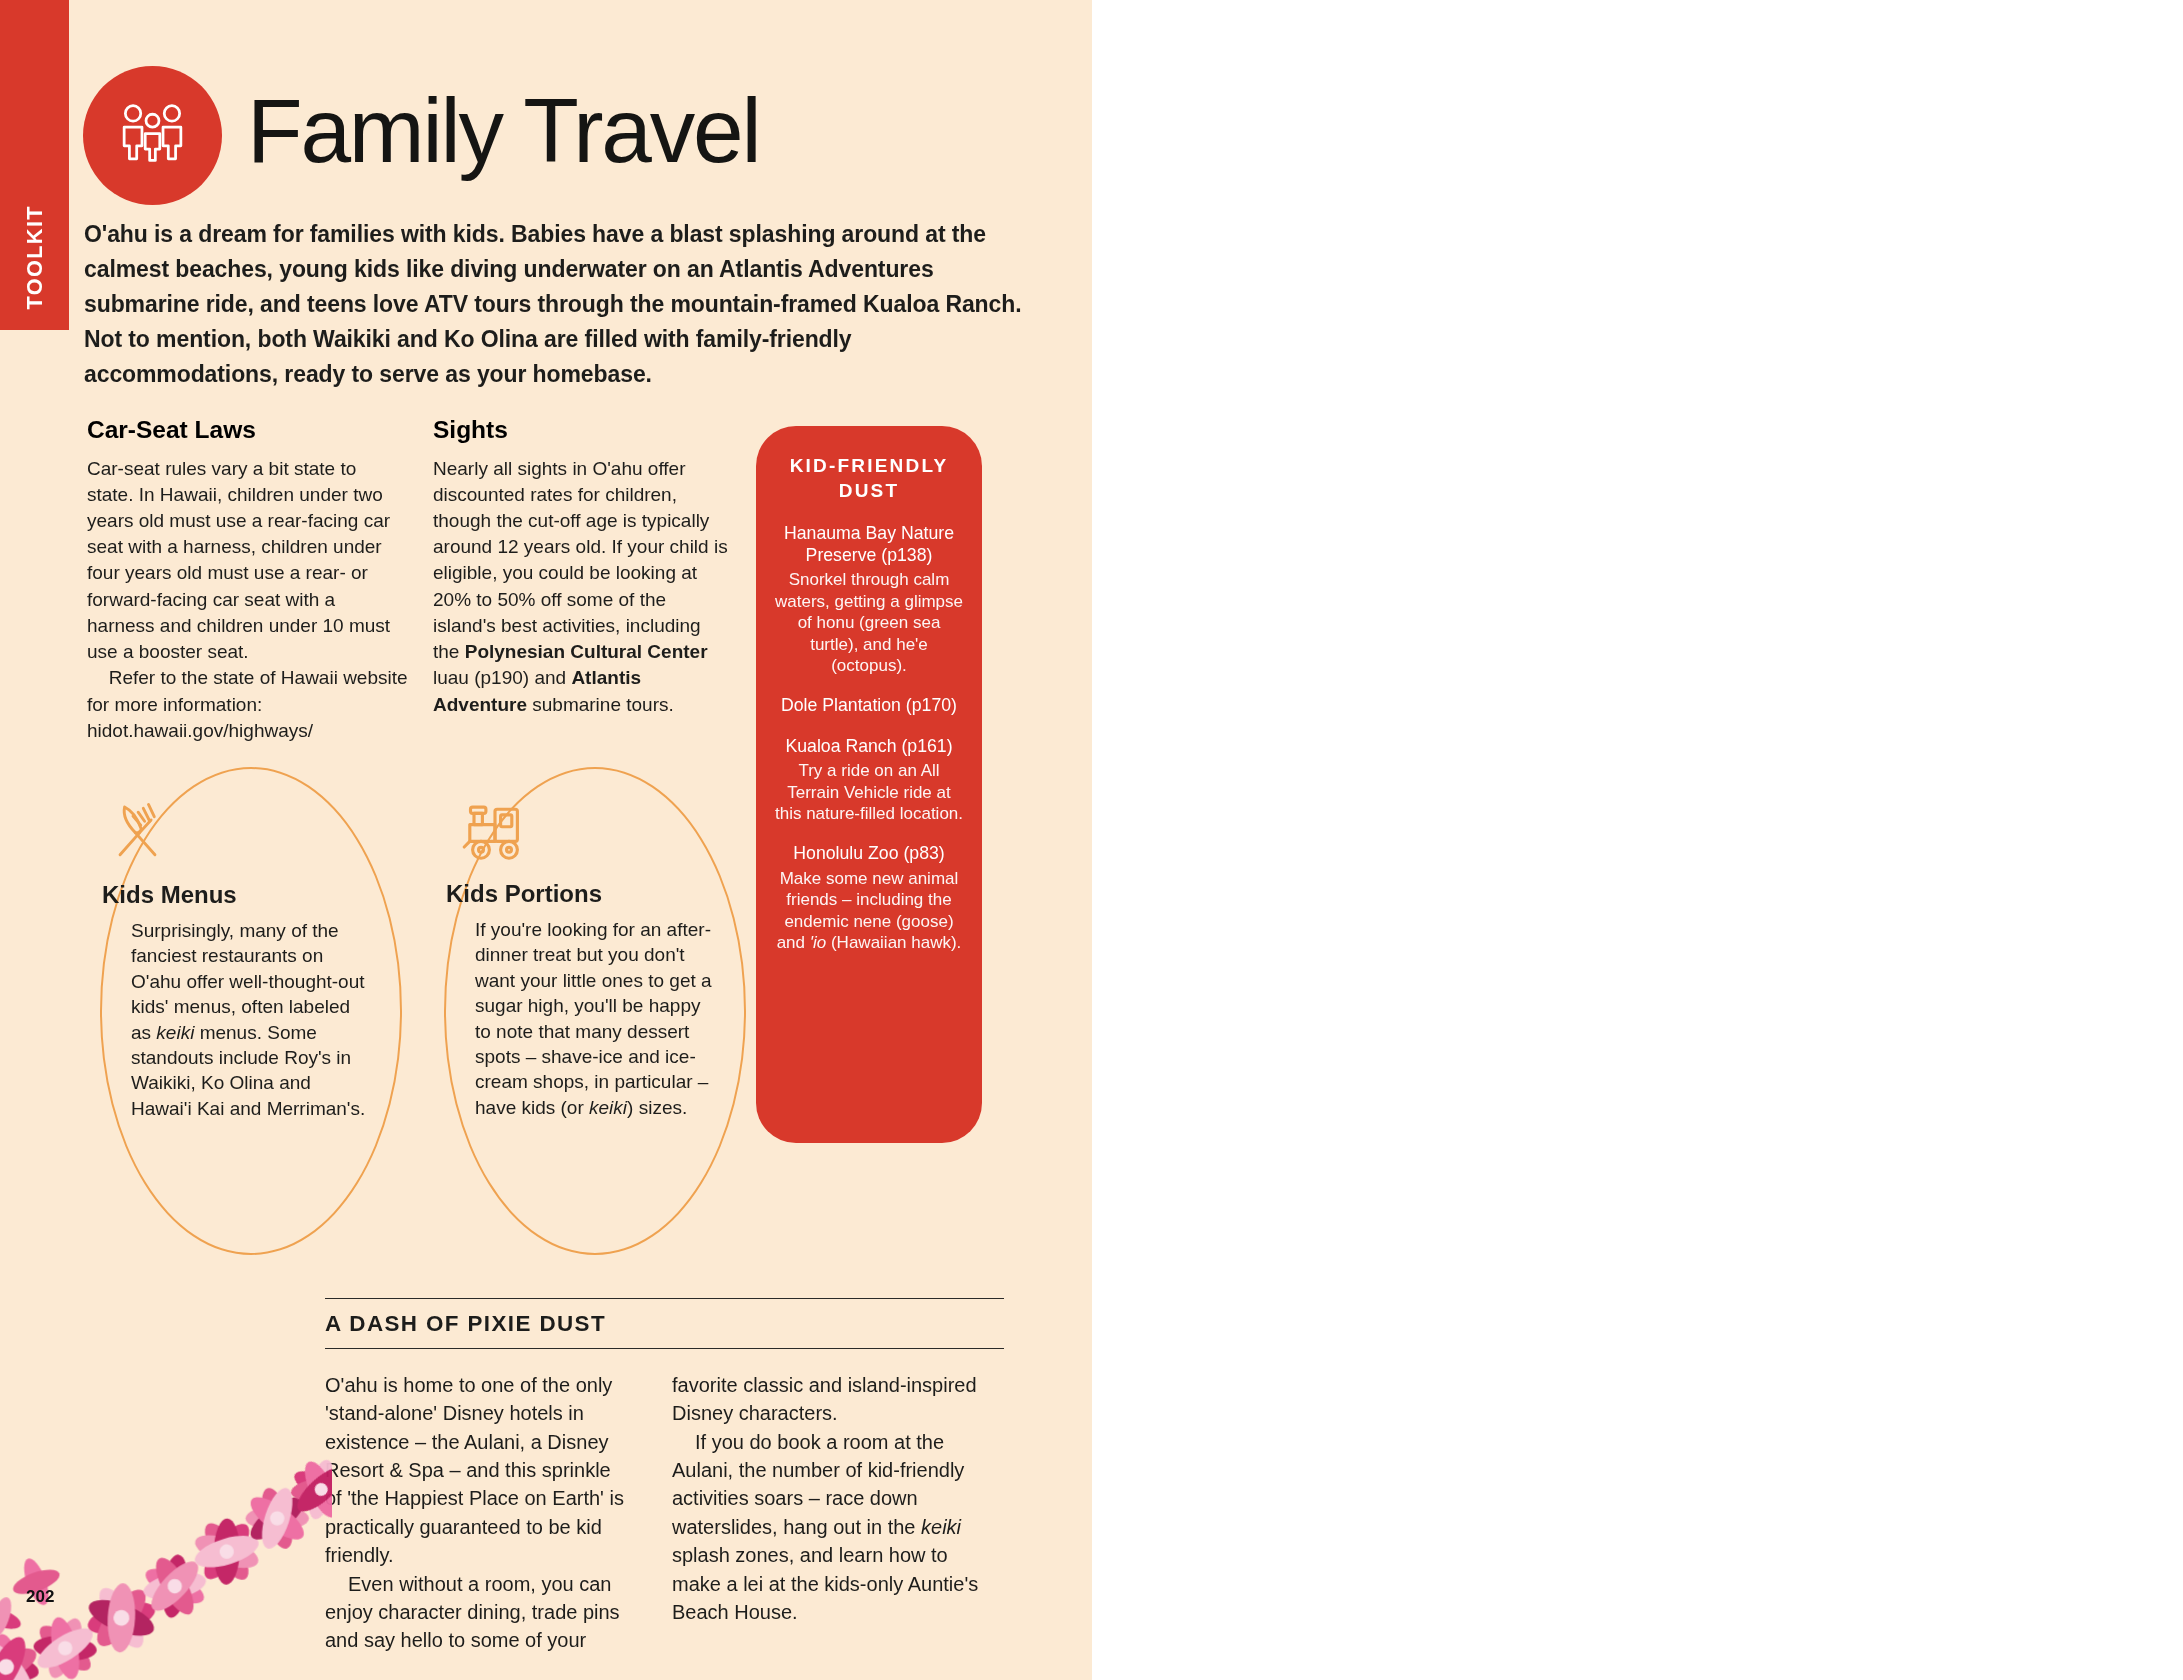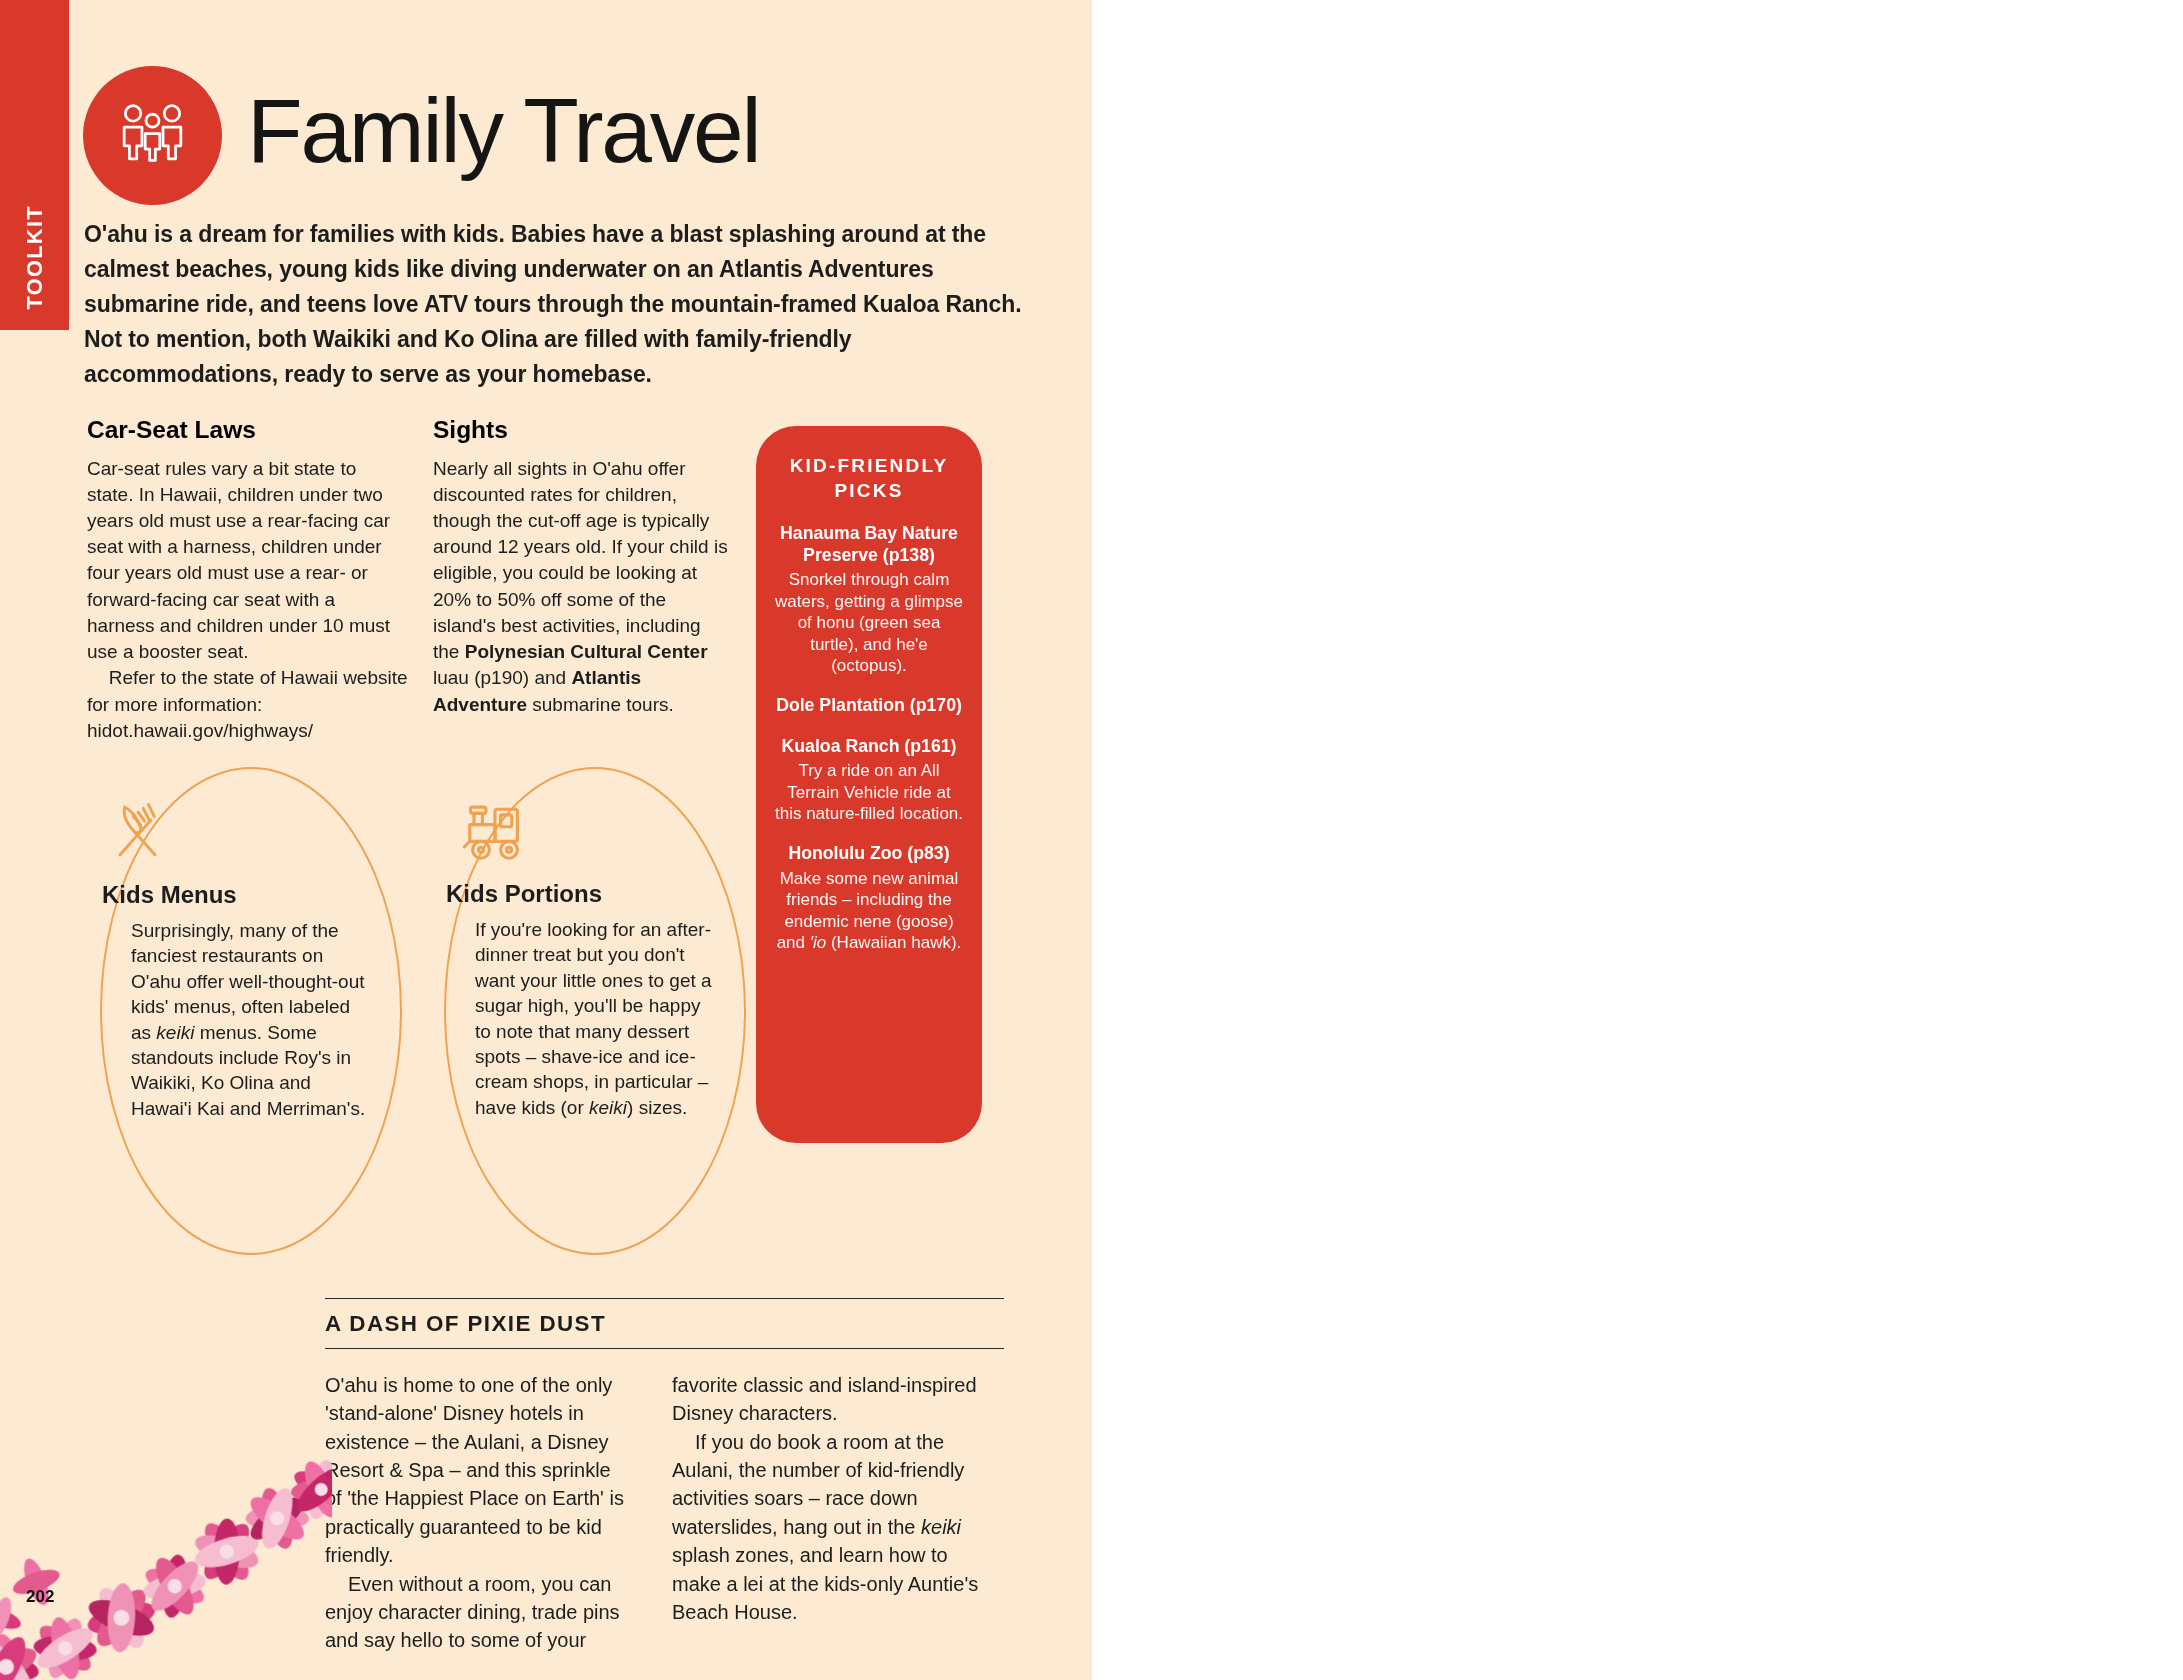--- a/index.html
+++ b/index.html
@@ -27,21 +27,21 @@
 
   .col{position:absolute;}
   .col h3{font-size:24.5px;color:#000000;margin-bottom:11.6px;}
   .col p{font-size:19px;line-height:1.38;}
   .col p + p{text-indent:21.7px;}
 
   
   .kfp{position:absolute;left:756px;top:426px;width:226px;height:717px;background:#d8392b;border-radius:40px;color:#fff;text-align:center;padding:27.4px 17.3px;box-sizing:border-box;}
   .kfp-title{font-size:19px;font-weight:700;letter-spacing:2.2px;line-height:1.32;}
   .kfp-item{margin-top:18px;}
-  .kfp-item .nm{font-weight:700;font-size:17.7px;line-height:1.27;}
+  .kfp-item .nm{font-weight:400;font-size:17.7px;line-height:1.27;}
   .kfp-item .ds{font-size:17px;line-height:1.26;color:rgba(255,255,255,0.95);margin-top:2.9px;}
 
   
   .oval{position:absolute;width:302px;height:488px;border:2.9px solid #efa250;border-radius:50%;box-sizing:border-box;}
   .oval .oic{margin-top:29px;}
   .oval h3{font-size:24px;margin-top:10px;}
   .oval p{font-size:19px;line-height:1.34;width:240px;margin:8.7px auto 0;}
 
   
   .pixie{position:absolute;left:325px;top:1298px;width:679px;}
@@ -89,21 +89,21 @@
       <p>Car-seat rules vary a bit state to state. In Hawaii, children under two years old must use a rear-facing car seat with a harness, children under four years old must use a rear- or forward-facing car seat with a harness and children under 10 must use a booster seat.</p>
       <p>Refer to the state of Hawaii website for more information: hidot.hawaii.gov/highways/</p>
     </div>
 
     <div class="col" style="left:433px;top:416px;width:297px;">
       <h3>Sights</h3>
       <p><span>Nearly all sights in O'ahu offer discounted rates for children, though the cut-off age is typically around 12 years old. If your child is eligible, you could be looking at 20% to 50% off some of the island's best activities, including the </span><span class="b">Polynesian Cultural Center</span><span> luau (p190) and </span><span class="b">Atlantis Adventure</span><span> submarine tours.</span></p>
     </div>
 
     <div class="kfp">
-      <div class="kfp-title">KID-FRIENDLY PICKS</div>
+      <div class="kfp-title">KID-FRIENDLY DUST</div>
       <div class="kfp-item">
         <div class="nm">Hanauma Bay Nature Preserve (p138)</div>
         <div class="ds"><span>Snorkel through calm waters, getting a glimpse of honu (green sea turtle), and he'e (octopus).</span></div>
       </div>
       <div class="kfp-item">
         <div class="nm">Dole Plantation (p170)</div>
       </div>
       <div class="kfp-item">
         <div class="nm">Kualoa Ranch (p161)</div>
         <div class="ds"><span>Try a ride on an All Terrain Vehicle ride at this nature-filled location.</span></div>

